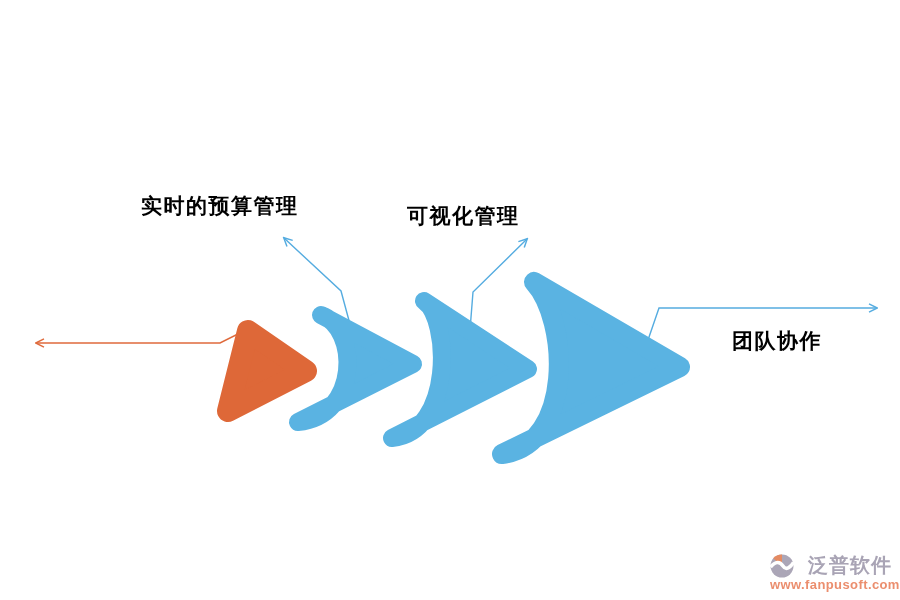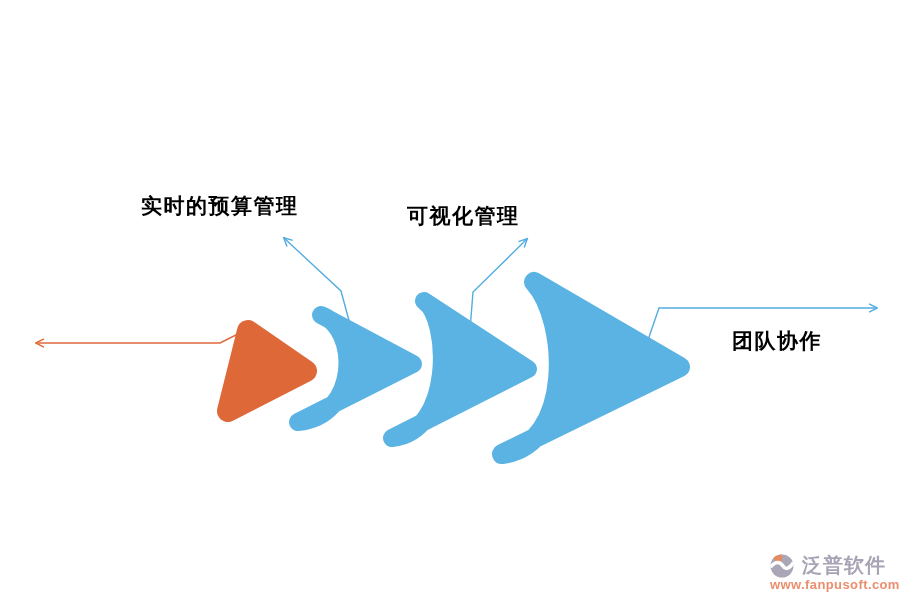--- a/index.html
+++ b/index.html
@@ -13,21 +13,21 @@
   .shape-rounded { stroke-linejoin:round; stroke-linecap:round; }
   .lead { fill:none; stroke-width:1.4px; }
   .lead-blue   { stroke:#55ACE0; }
   .lead-orange { stroke:#DF6A3C; }
   .diagram-label {
     position:absolute; font-weight:700; font-size:21px; letter-spacing:1.5px;
     color:#000000; white-space:nowrap; line-height:1.1;
   }
   .watermark-row {
     position:absolute; left:769px; top:551px; display:flex;
-    align-items:center; gap:7px;
+    align-items:center; gap:13px;
   }
   .watermark-brand {
     font-weight:700; font-size:20px; letter-spacing:1px;
     color:#A9A4B5; white-space:nowrap;
   }
   .watermark-url {
     position:absolute; left:770px; top:577px;
     font-weight:700; font-size:13px; letter-spacing:0.4px;
     color:#EB8E6E; white-space:nowrap;
   }

